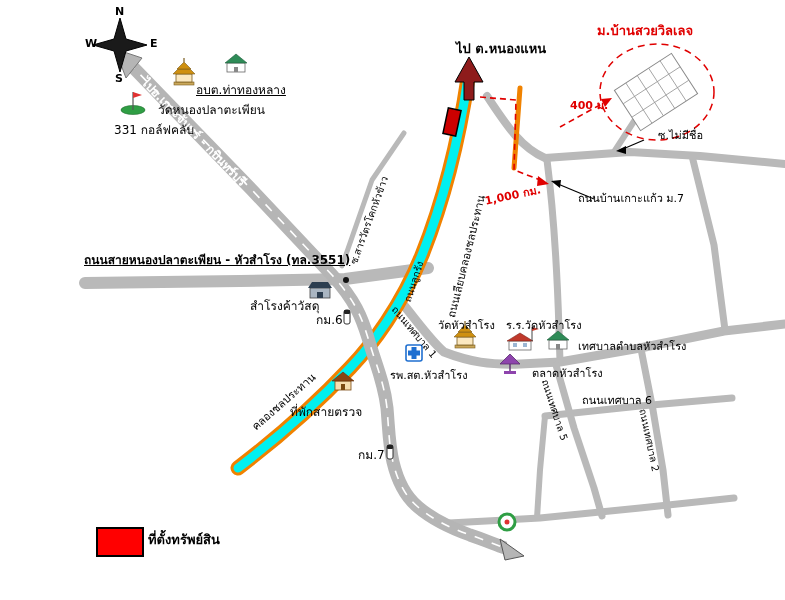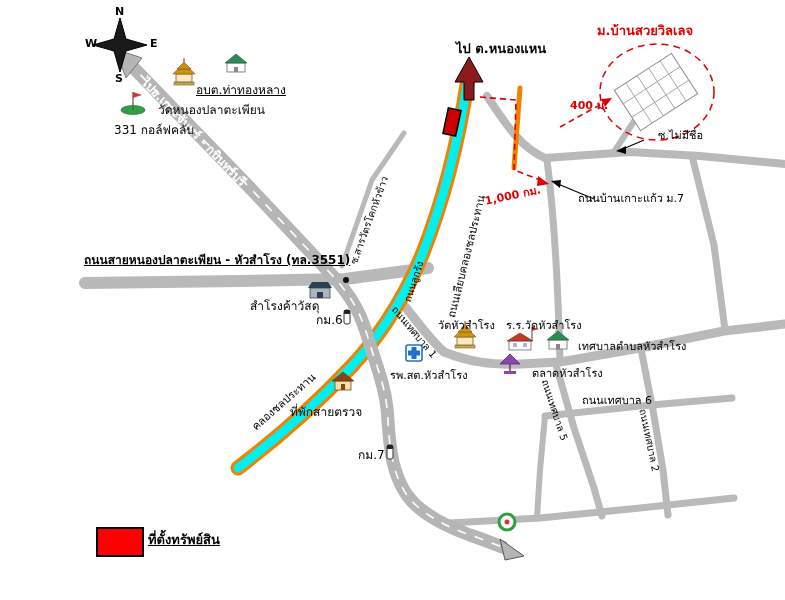--- a/index.html
+++ b/index.html
@@ -201,15 +201,15 @@
   <div class="lbl" style="left:506px;top:320px;">ร.ร.วัดหัวสำโรง</div>
   <div class="lbl" style="left:578px;top:341px;">เทศบาลตำบลหัวสำโรง</div>
   <div class="lbl" style="left:390px;top:370px;">รพ.สต.หัวสำโรง</div>
   <div class="lbl" style="left:532px;top:368px;">ตลาดหัวสำโรง</div>
   <div class="lbl s12" style="left:290px;top:406px;">ที่พักสายตรวจ</div>
 
   <div class="lbl red b" style="left:570px;top:100px;">400 ม.</div>
   <div class="lbl red b" style="left:484px;top:196px;transform:rotate(-12deg);">1,000 กม.</div>
 
   <div id="legend-box"></div>
-  <div class="lbl b s13" style="left:148px;top:533px;text-decoration:underline;">ที่ตั้งทรัพย์สิน</div>
+  <div class="lbl b s13" style="left:148px;top:533px;">ที่ตั้งทรัพย์สิน</div>
 
 </div>
 
 </body></html>

